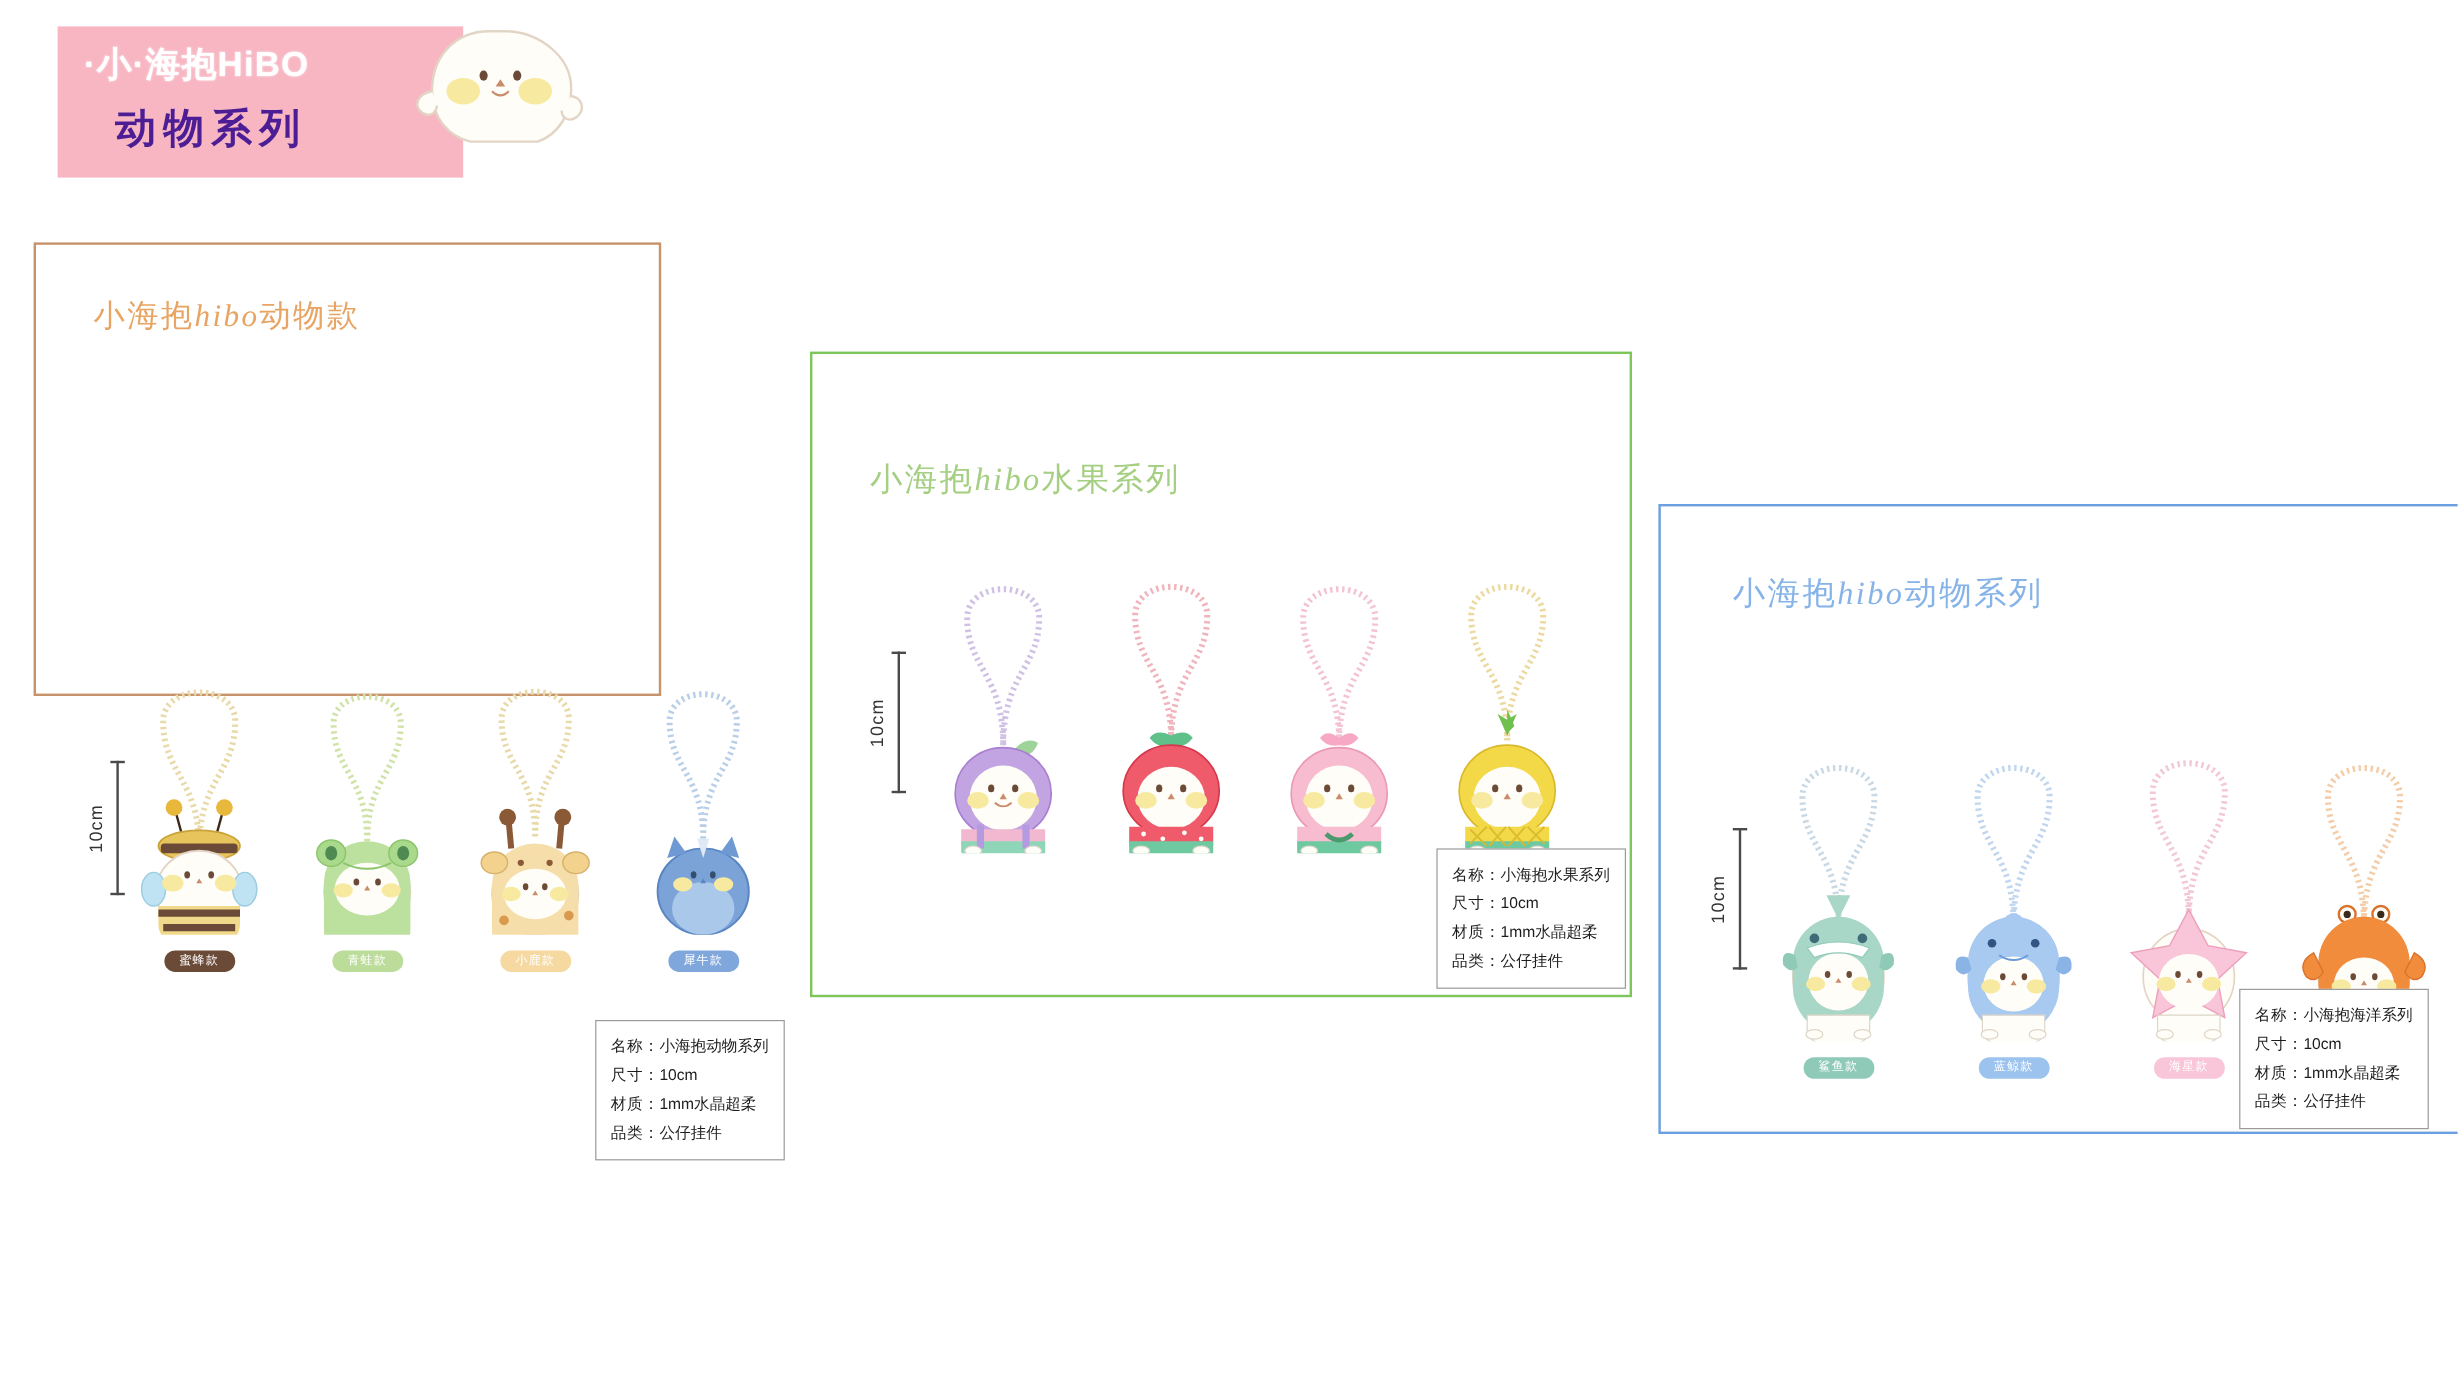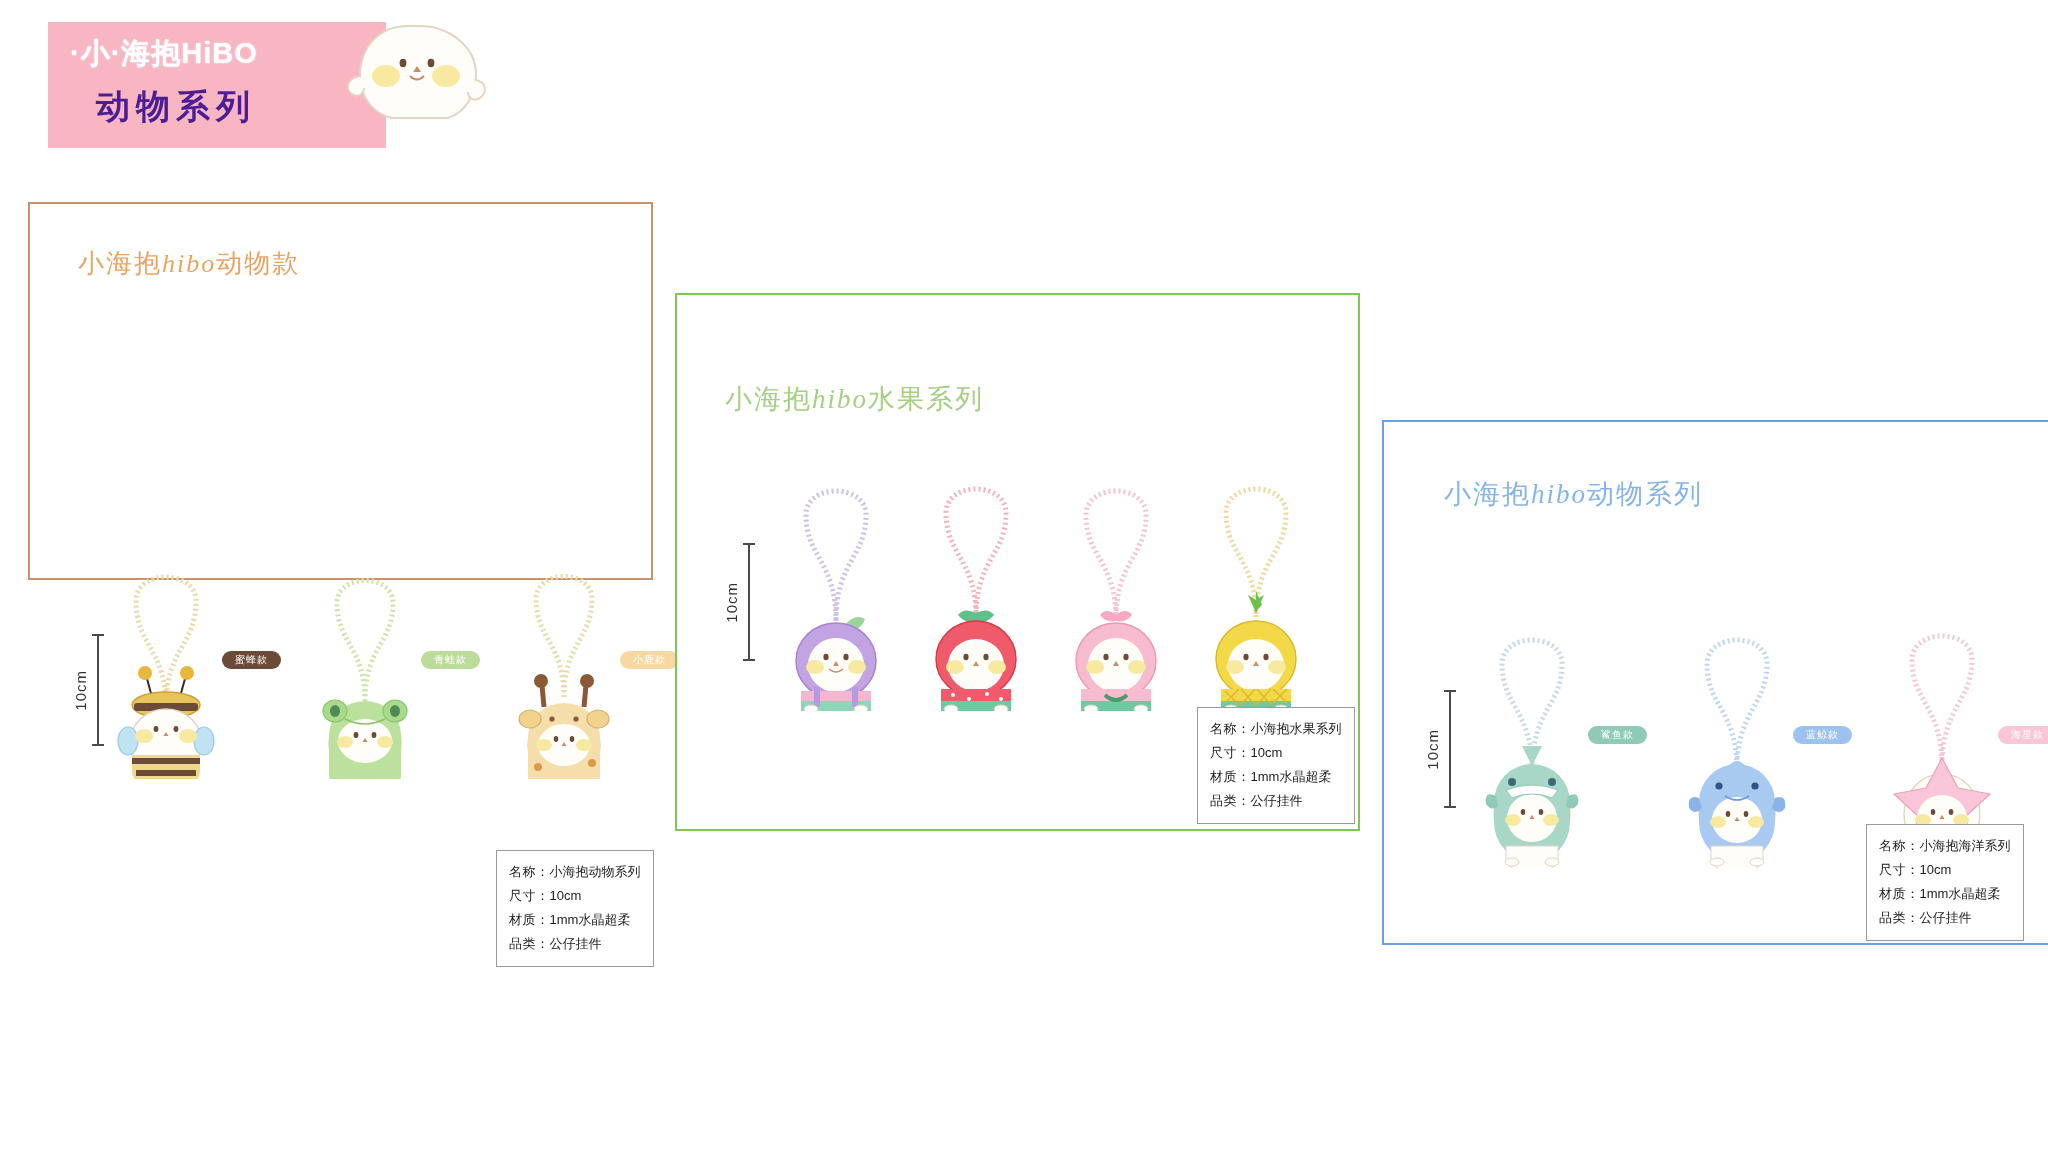--- a/index.html
+++ b/index.html
@@ -33,21 +33,21 @@
 
   
   .panel { position: absolute; background: #ffffff; }
   .panel-title {
     position: absolute; white-space: nowrap;
     font-size: 27px; letter-spacing: 2px;
   }
   .panel-title .latin { font-style: italic; font-family: "Liberation Serif", serif; }
 
   #panel-animal {
-    left: 28px; top: 202px; width: 625px; height: 378px;
+    left: 28px; top: 202px; width: 523px; height: 378px;
     border: 2px solid #c8926a;
   }
   #panel-animal .panel-title { left: 48px; top: 42px; color: #e8a463; font-size: 26px; }
 
   #panel-fruit {
     left: 675px; top: 293px; width: 685px; height: 538px;
     border: 2px solid #7ec65a;
   }
   #panel-fruit .panel-title { left: 48px; top: 62px; color: #a5cf82; margin-top: 24px; }
 
@@ -66,21 +66,21 @@
   }
   .scale-bar { position: relative; width: 12px; margin-left: 3px; }
   .scale-bar::before {
     content:""; position:absolute; left:5px; top:0; bottom:0; width:2px; background:#4a4a4a;
   }
   .scale-bar .cap { position:absolute; left:0; width:12px; height:2px; background:#4a4a4a; }
   .scale-bar .cap.t { top:0; } .scale-bar .cap.b { bottom:0; }
 
   
   .char-row { position: absolute; display: flex; align-items: flex-end; }
-  .char { position: relative; display: flex; flex-direction: row; align-items: center; }
+  .char { position: relative; display: flex; flex-direction: column; align-items: center; }
   .char-art { position: relative; }
   .char-badge {
     margin-top: 8px; padding: 3px 13px 4px; border-radius: 999px;
     font-size: 10px; color: #ffffff; white-space: nowrap; letter-spacing:1px;
     line-height: 1.1;
   }
 
   
   .info-box {
     position: absolute; background: #ffffff;

